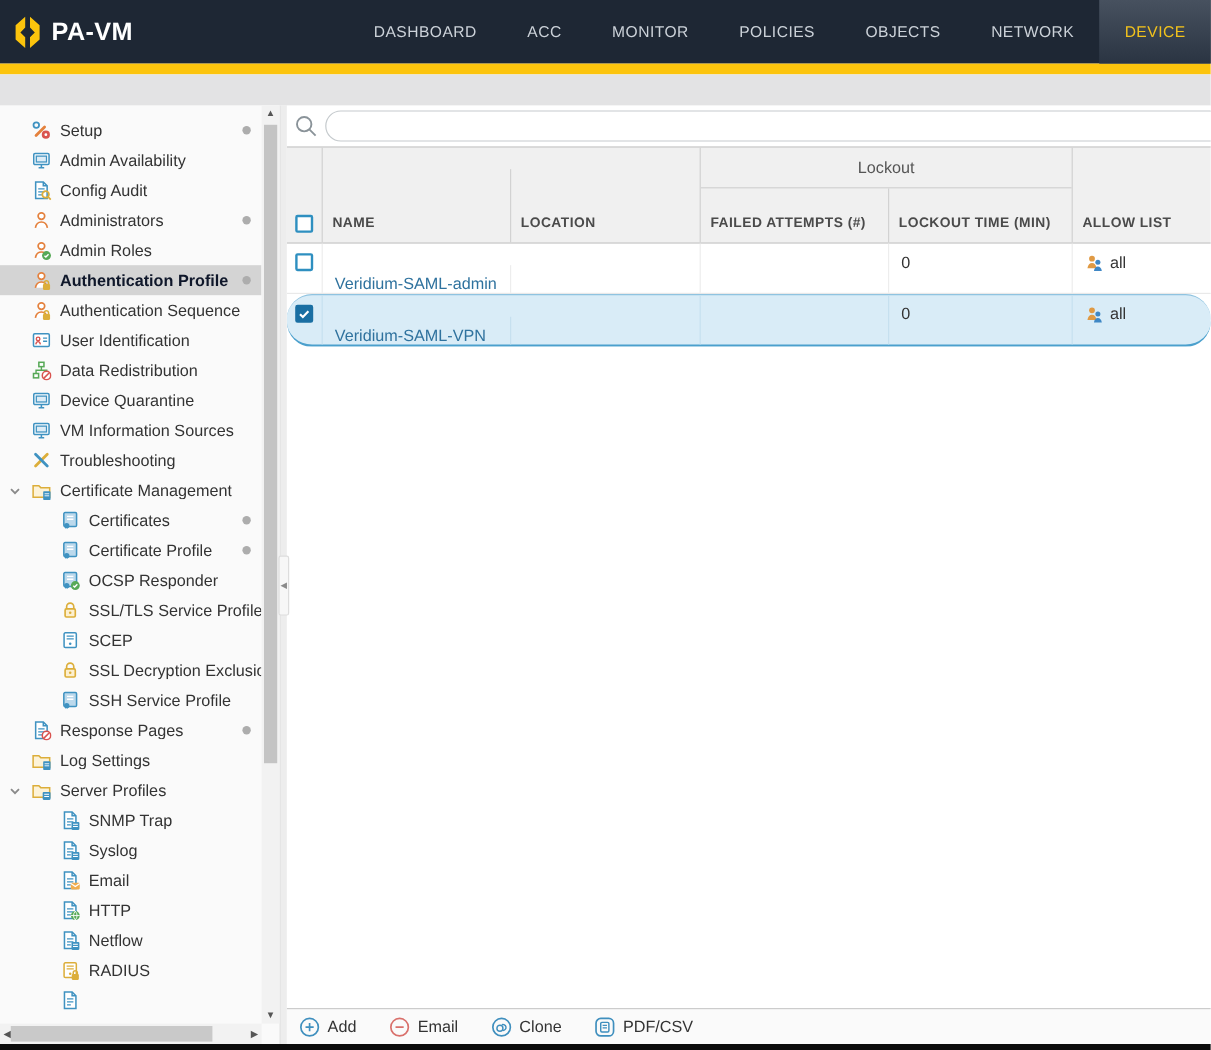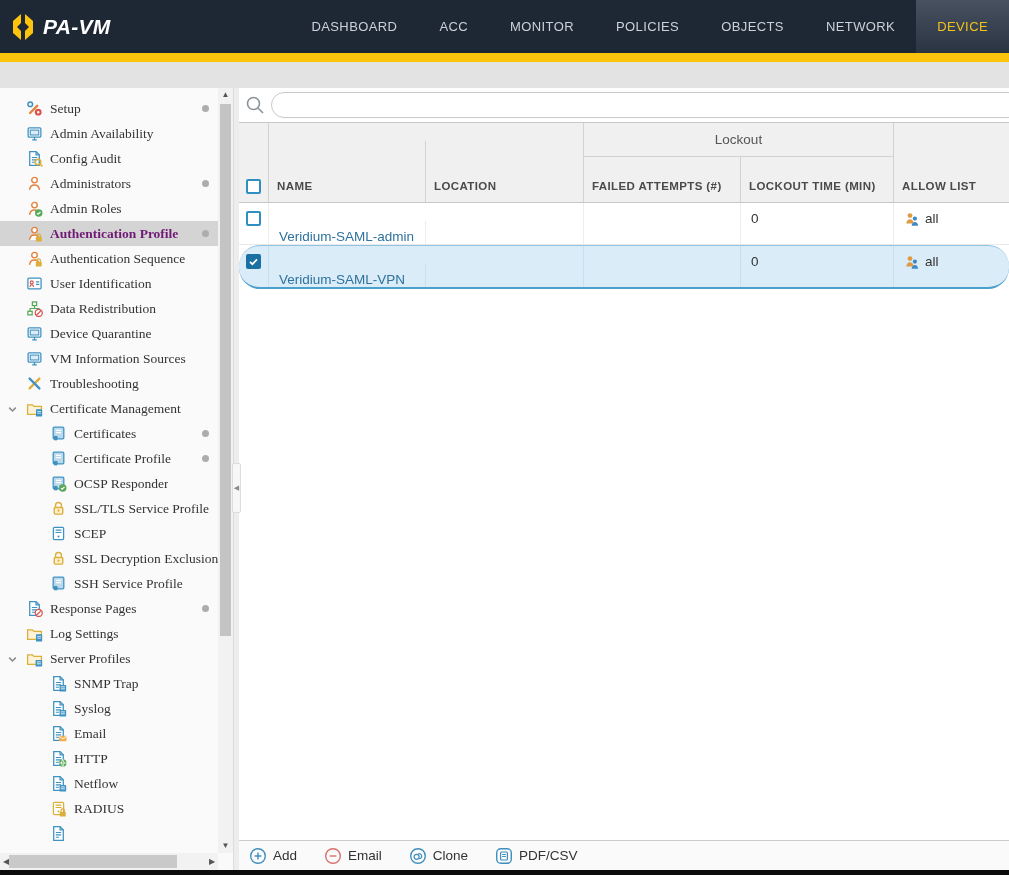--- a/index.html
+++ b/index.html
@@ -2,42 +2,42 @@
 <html><head>
 <meta charset="utf-8">
 <style>
   * { margin:0; padding:0; box-sizing:border-box; }
   html,body { width:1009px; height:875px; }
   body { font-family:"Liberation Sans", sans-serif; overflow:hidden; background:#fff; }
   .screen { position:relative; width:1009px; height:875px; overflow:hidden; }
 
   
   .nav { height:53px; background:#1e2734; display:flex; align-items:stretch; }
-  .logo { display:flex; align-items:center; gap:7px; padding-left:10px;font-style:italic; }
+  .logo { display:flex; align-items:center; gap:7px; padding-left:10px; }
   .logo-text { color:#fff; font-size:21px; font-weight:bold; letter-spacing:.3px; }
   .tabs { margin-left:auto; display:flex; align-items:stretch; }
   .tab { display:flex; align-items:center; padding:0 21px; color:#ccd2d9; font-size:13px;
          letter-spacing:.4px; cursor:pointer; }
   .tab.active { background:linear-gradient(180deg,#47515f 0%,#2a3442 100%); color:#f2c21c; }
   .yellow-bar { height:9px; background:#fcc40d; }
   .gray-band { height:26px; background:#e3e3e4; }
 
   
   .bodywrap { display:flex; height:782px; }
 
   
   .sidebar { position:relative; width:234px; background:#fafafa; border-right:1px solid #dcdcdc; flex:none; }
   .tree { position:absolute; left:0; top:0; right:15px; bottom:0; overflow:hidden; padding-top:8px; }
   .s-item { position:relative; height:25px; display:flex; align-items:center; padding-left:26px;
             font-size:13.5px; color:#333; white-space:nowrap; overflow:hidden; cursor:pointer; }
   .s-item.lvl2 { padding-left:50px; }
-  .s-item.sel { background:#d4d4d4; font-weight:bold; color:#701a75; }
+  .s-item.sel { background:#d4d4d4; font-weight:bold; color:#0f172a; }
   .s-chev { position:absolute; left:7px; top:7px; }
   .s-icon { width:17px; height:17px; margin-right:7px; flex:none; display:inline-flex; }
-  .s-label { overflow:hidden;font-family:Liberation Serif, serif; }
+  .s-label { overflow:hidden; }
   .s-dot { margin-left:auto; margin-right:9px; width:7px; height:7px; border-radius:50%;
            background:#adadad; flex:none; }
   .vscroll { position:absolute; right:0; top:0; bottom:17px; width:15px; background:#f2f2f2; }
   .vthumb { position:absolute; left:2px; top:16px; width:11px; height:532px; background:#c4c4c4; }
   .varrow { position:absolute; left:0; width:15px; height:14px; text-align:center; font-size:8px;
             color:#555; line-height:14px; cursor:pointer; }
   .varrow.up { top:0; } .varrow.down { bottom:0; }
   .hscroll { position:absolute; left:0; bottom:0; right:15px; height:17px; background:#f2f2f2; }
   .hthumb { position:absolute; left:9px; top:2px; width:168px; height:13px; background:#c9c9c9; }
   .harrow { position:absolute; top:0; width:12px; height:17px; font-size:8px; color:#555;

